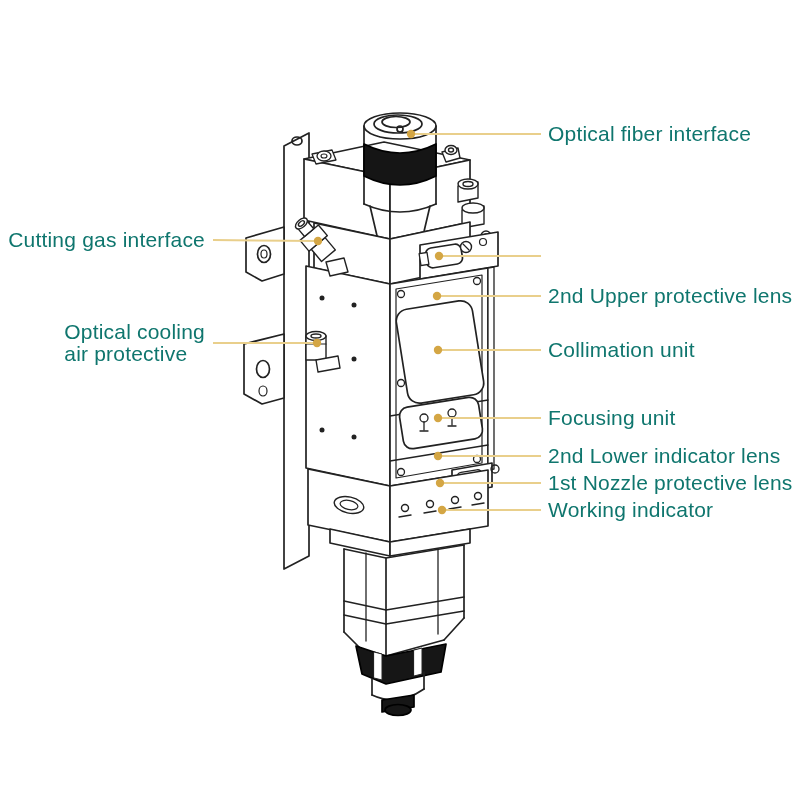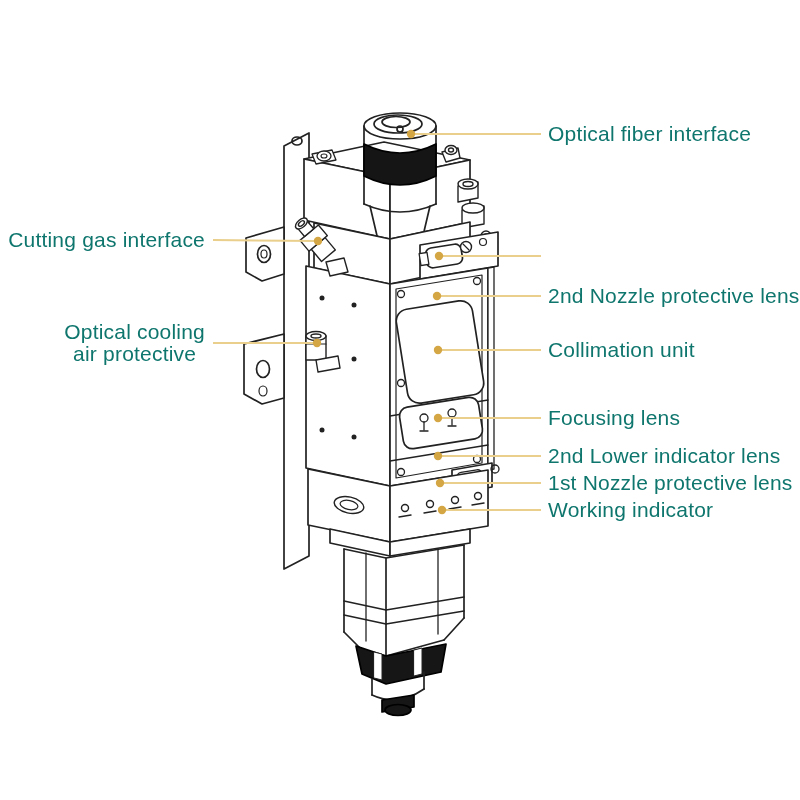--- a/index.html
+++ b/index.html
@@ -13,21 +13,21 @@
   .stage svg{position:absolute;left:0;top:0;}
   .lbl{
     position:absolute;
     font-size:21px;
     line-height:24px;
     color:#0f766e;
     white-space:nowrap;
     letter-spacing:.2px;
   }
   .lbl.right{left:548px;}
-  .lbl.left{right:595px;text-align:center;}
+  .lbl.left{right:595px;text-align:left;}
   .lbl.multiline{line-height:22px;}
   .lbl.multiline span{display:block;}
 </style>
 </head>
 <body>
 
 <div class="stage">
 
   <svg width="800" height="800" viewBox="0 0 800 800">
 
@@ -248,24 +248,24 @@
       </g>
       <g>
         <line x1="442" y1="510" x2="541" y2="510"></line>
           <circle cx="442" cy="510" r="4.2" fill="#D4A644" stroke="none"></circle>
       </g>
     </g>
   </svg>
 
   <div class="lbl right" style="top:122px">Optical fiber interface</div>
   <div class="lbl left" style="top:228px">Cutting gas interface</div>
-  <div class="lbl right" style="top:284px">2nd Nozzle protective lens</div>
+  <div class="lbl right" style="top:284px">2nd Upper protective lens</div>
   <div class="lbl right" style="top:338px">Collimation unit</div>
   <div class="lbl left multiline" style="top:321px">
     <span>Optical cooling</span>
     <span>air protective</span>
   </div>
-  <div class="lbl right" style="top:406px">Focusing lens</div>
+  <div class="lbl right" style="top:406px">Focusing unit</div>
   <div class="lbl right" style="top:444px">2nd Lower indicator lens</div>
   <div class="lbl right" style="top:471px">1st Nozzle protective lens</div>
   <div class="lbl right" style="top:498px">Working indicator</div>
 
 </div>
 
 </body></html>

